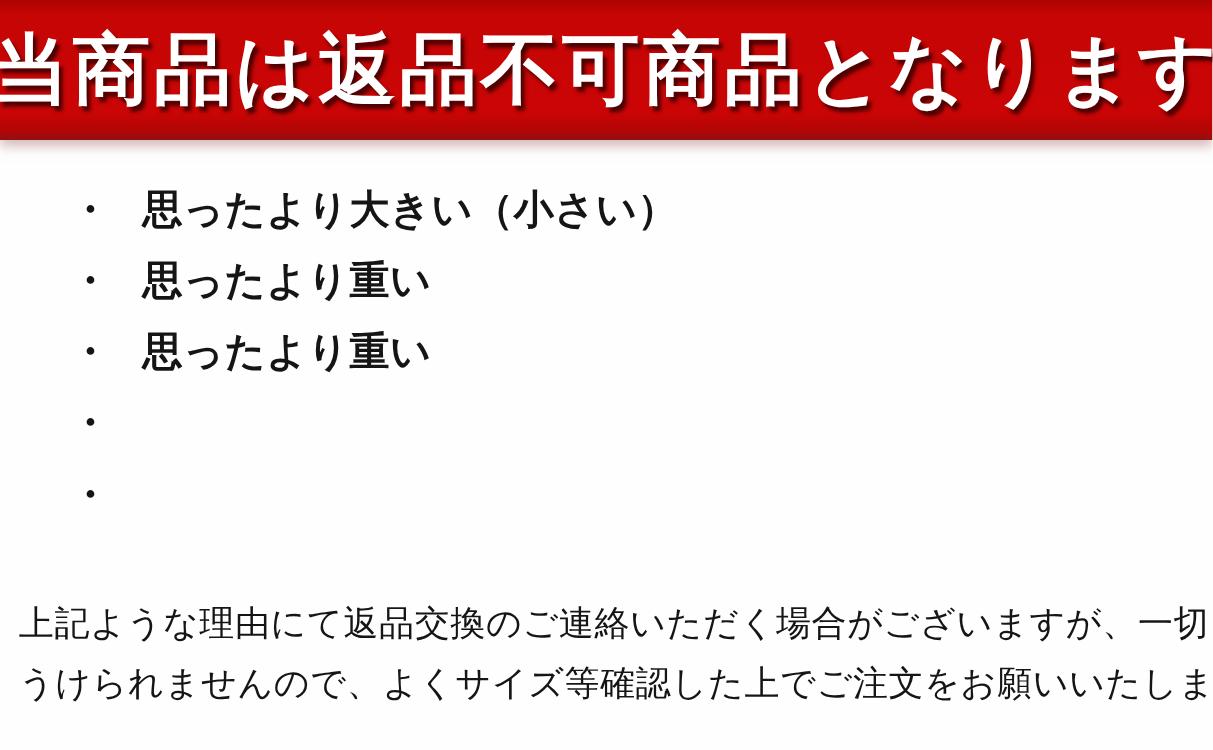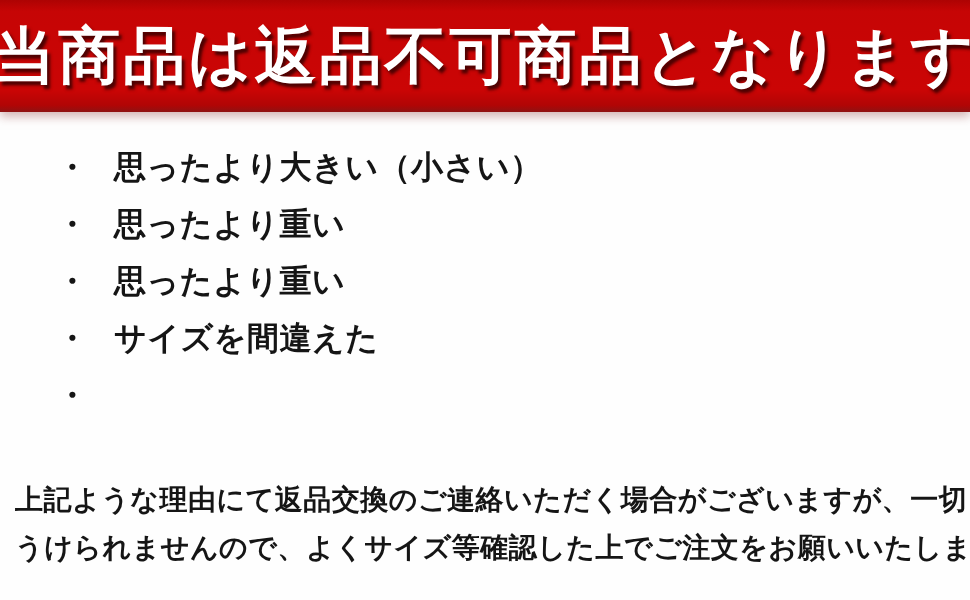--- a/index.html
+++ b/index.html
@@ -58,21 +58,21 @@
     flex: 0 0 auto;
   }
   .reasons .txt {
     margin-left: 26px;
     letter-spacing: 0.5px;
   }
   
   .notice {
     margin: 52px 0 0 15px;
     font-size: 28px;
-    font-weight: bold;
+    font-weight: normal;
     line-height: 48px;
     color: #151515;
     letter-spacing: 0.5px;
   }
   .notice .line {
     display: block;
     white-space: nowrap;
   }
 </style>
 </head>
@@ -92,21 +92,20 @@
     <li>
       <span class="bullet">・</span>
       <span class="txt">思ったより重い</span>
     </li>
     <li>
       <span class="bullet">・</span>
       <span class="txt">思ったより重い</span>
     </li>
     <li>
       <span class="bullet">・</span>
-      <span class="txt">サイズを間違えた</span>
     </li>
     <li>
       <span class="bullet">・</span>
     </li>
   </ul>
 
   <p class="notice">
     <span class="line">上記ような理由にて返品交換のご連絡いただく場合がございますが、一切</span>
     <span class="line">うけられませんので、よくサイズ等確認した上でご注文をお願いいたします。</span>
   </p>

